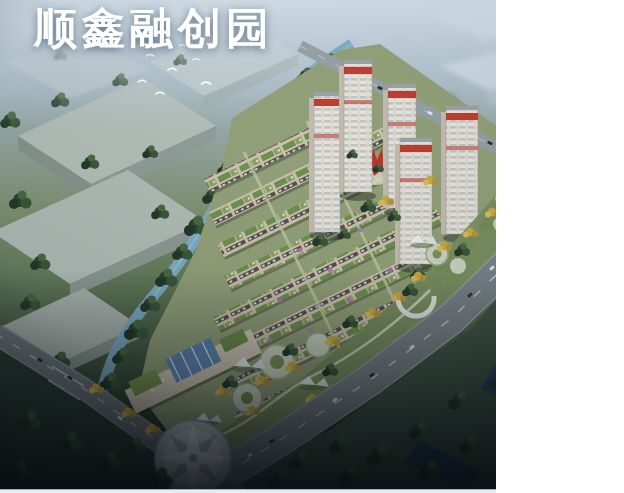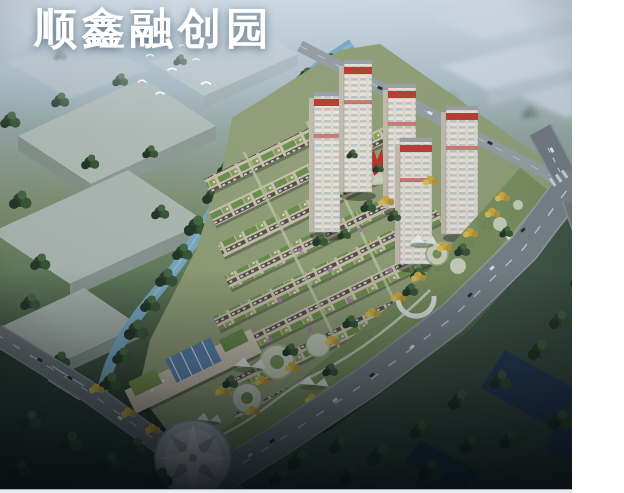--- a/index.html
+++ b/index.html
@@ -1,16 +1,16 @@
 <!DOCTYPE html>
 <html><head>
 <meta charset="utf-8">
 <style>
   html,body{margin:0;padding:0;background:#ffffff;}
-  .stage{position:relative;width:572px;height:493px;background:#f7f8f8;overflow:hidden;
+  .stage{position:relative;width:496px;height:493px;background:#f7f8f8;overflow:hidden;
          font-family:"Liberation Sans",sans-serif;}
   .scene-wrap{position:absolute;left:0;top:0;width:616px;height:489px;}
   svg{display:block;}
   .title{position:absolute;left:34px;top:0px;font-size:43px;font-weight:900;
          letter-spacing:5px;color:#ffffff;white-space:nowrap;
          text-shadow:0 2px 9px rgba(70,95,115,.85),0 0 2px rgba(255,255,255,.5);}
   .bottom-strip{position:absolute;left:0;top:489px;width:624px;height:4px;
                 background:#e9ebee;border-top:1px solid #9db0c4;box-sizing:border-box;}
   .right-strip{position:absolute;left:616px;top:0;width:8px;height:489px;background:#f7f8f8;}
 </style>

